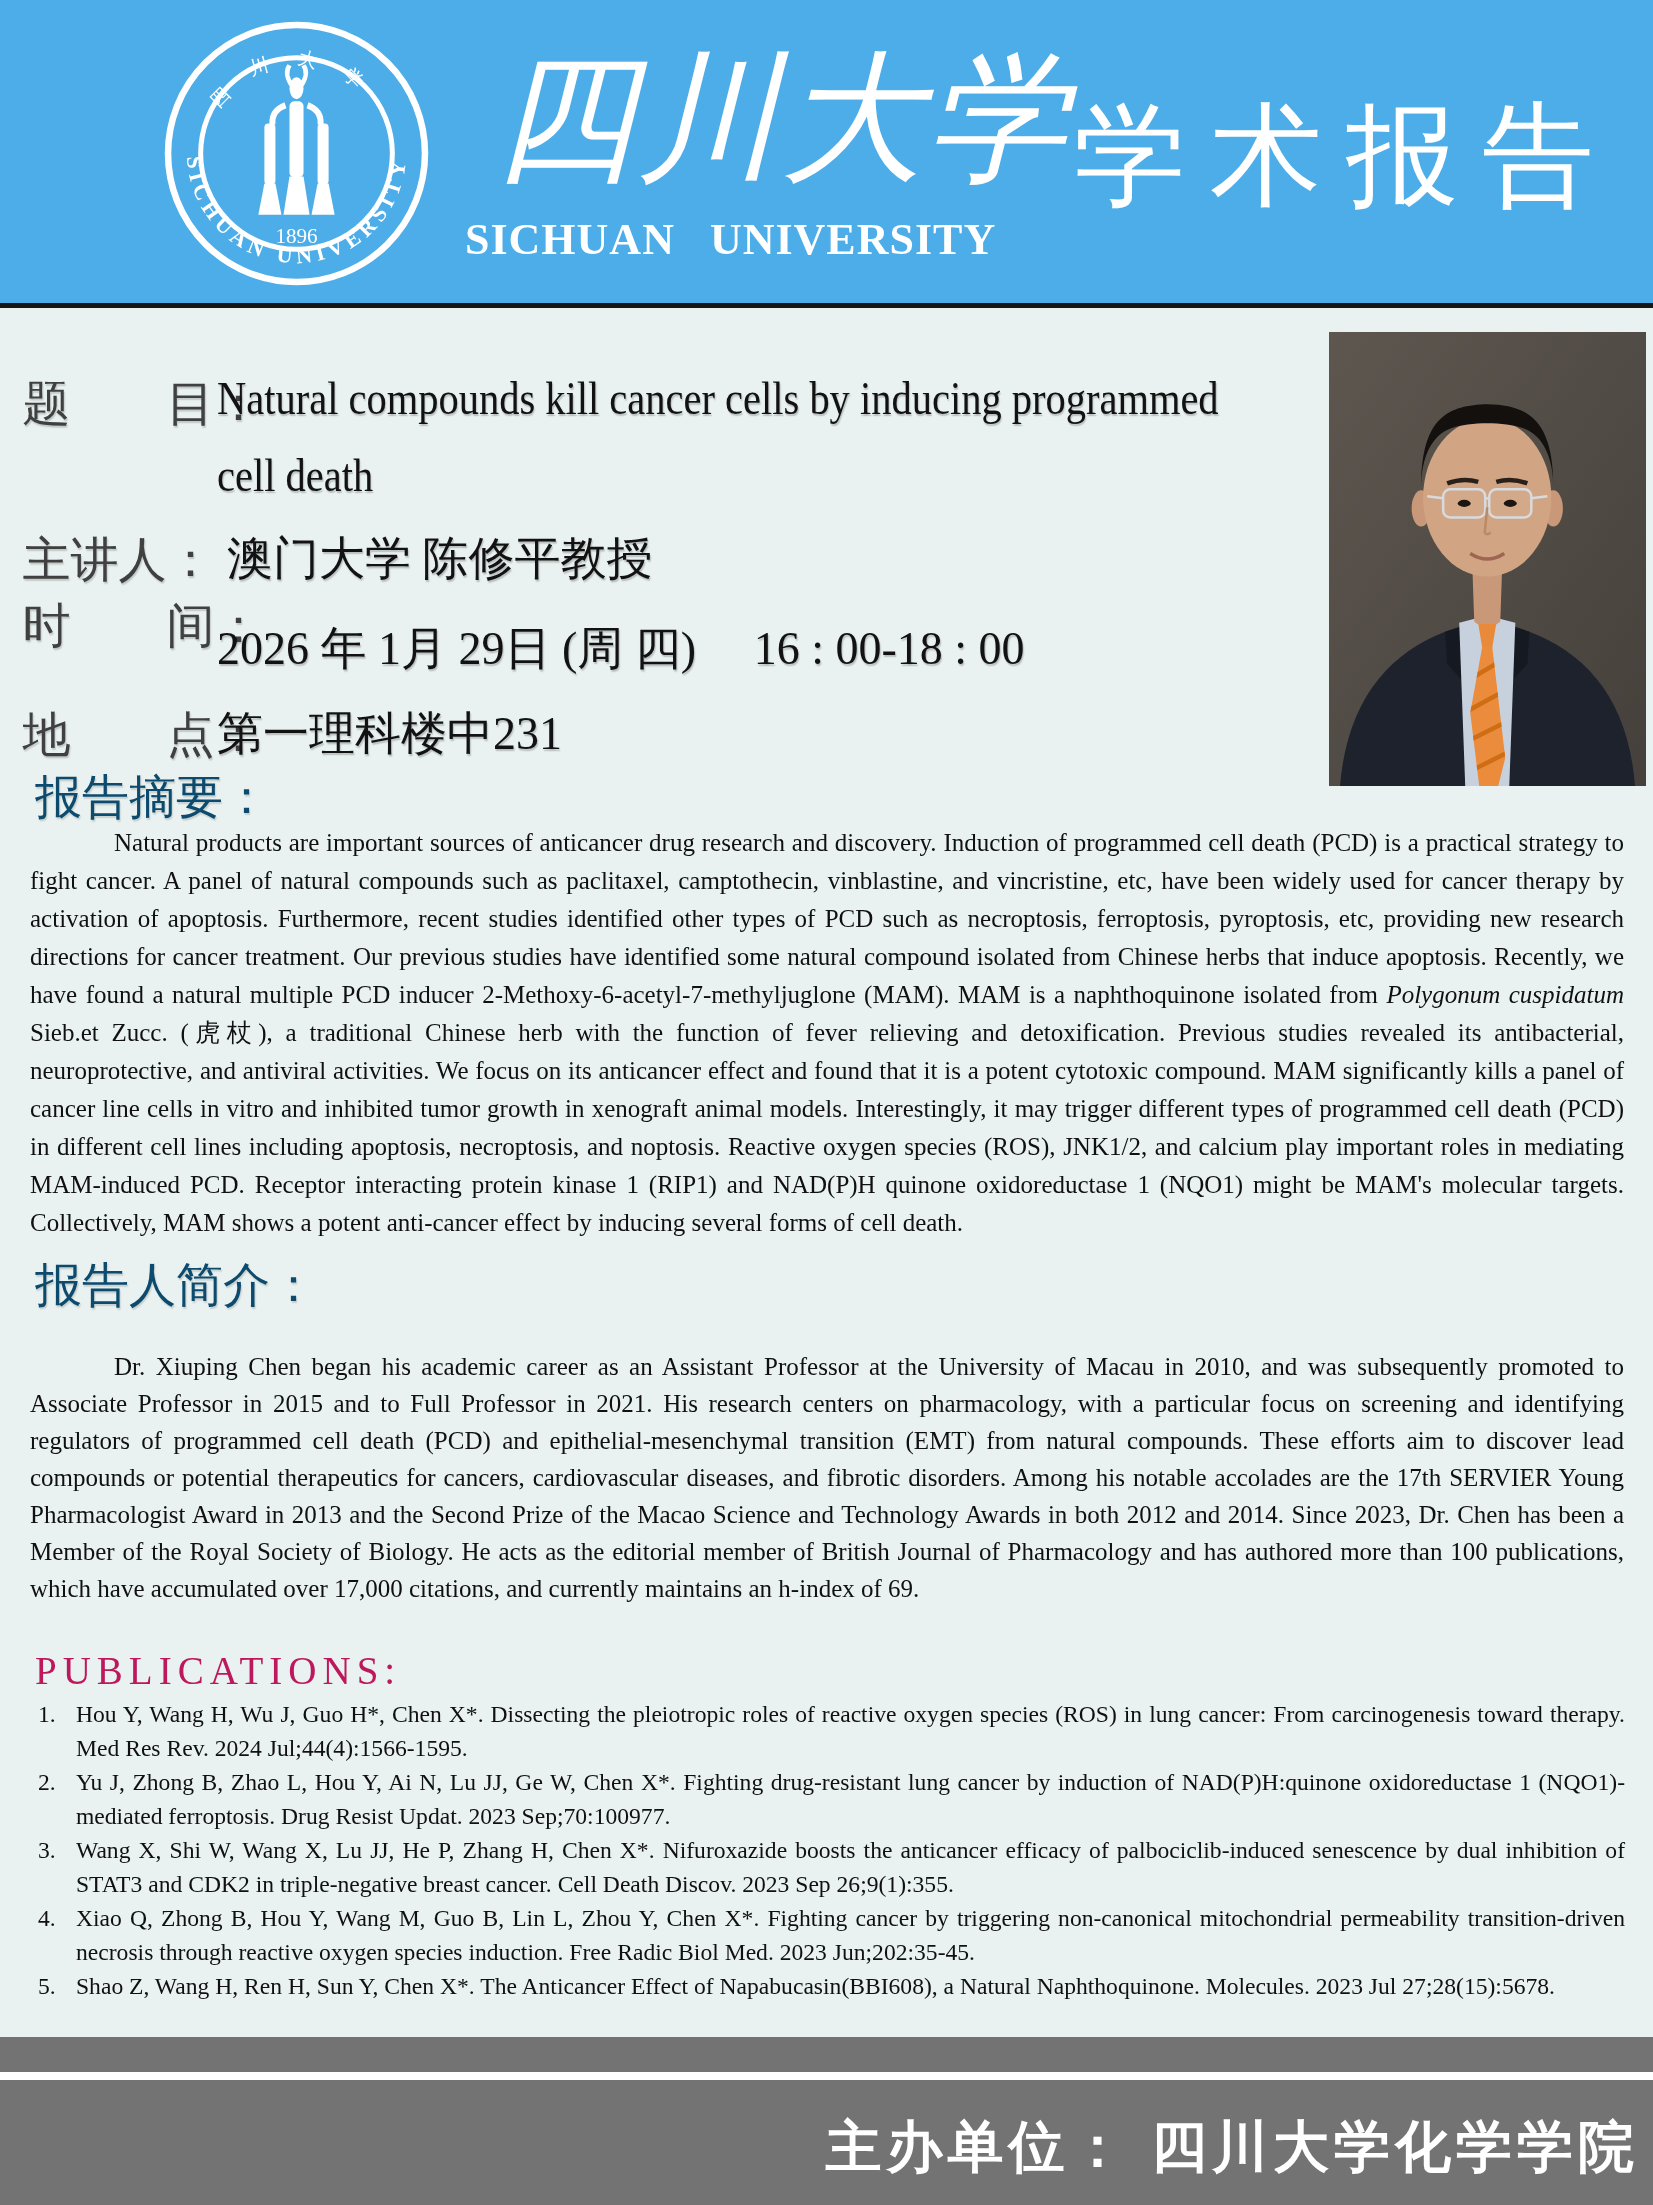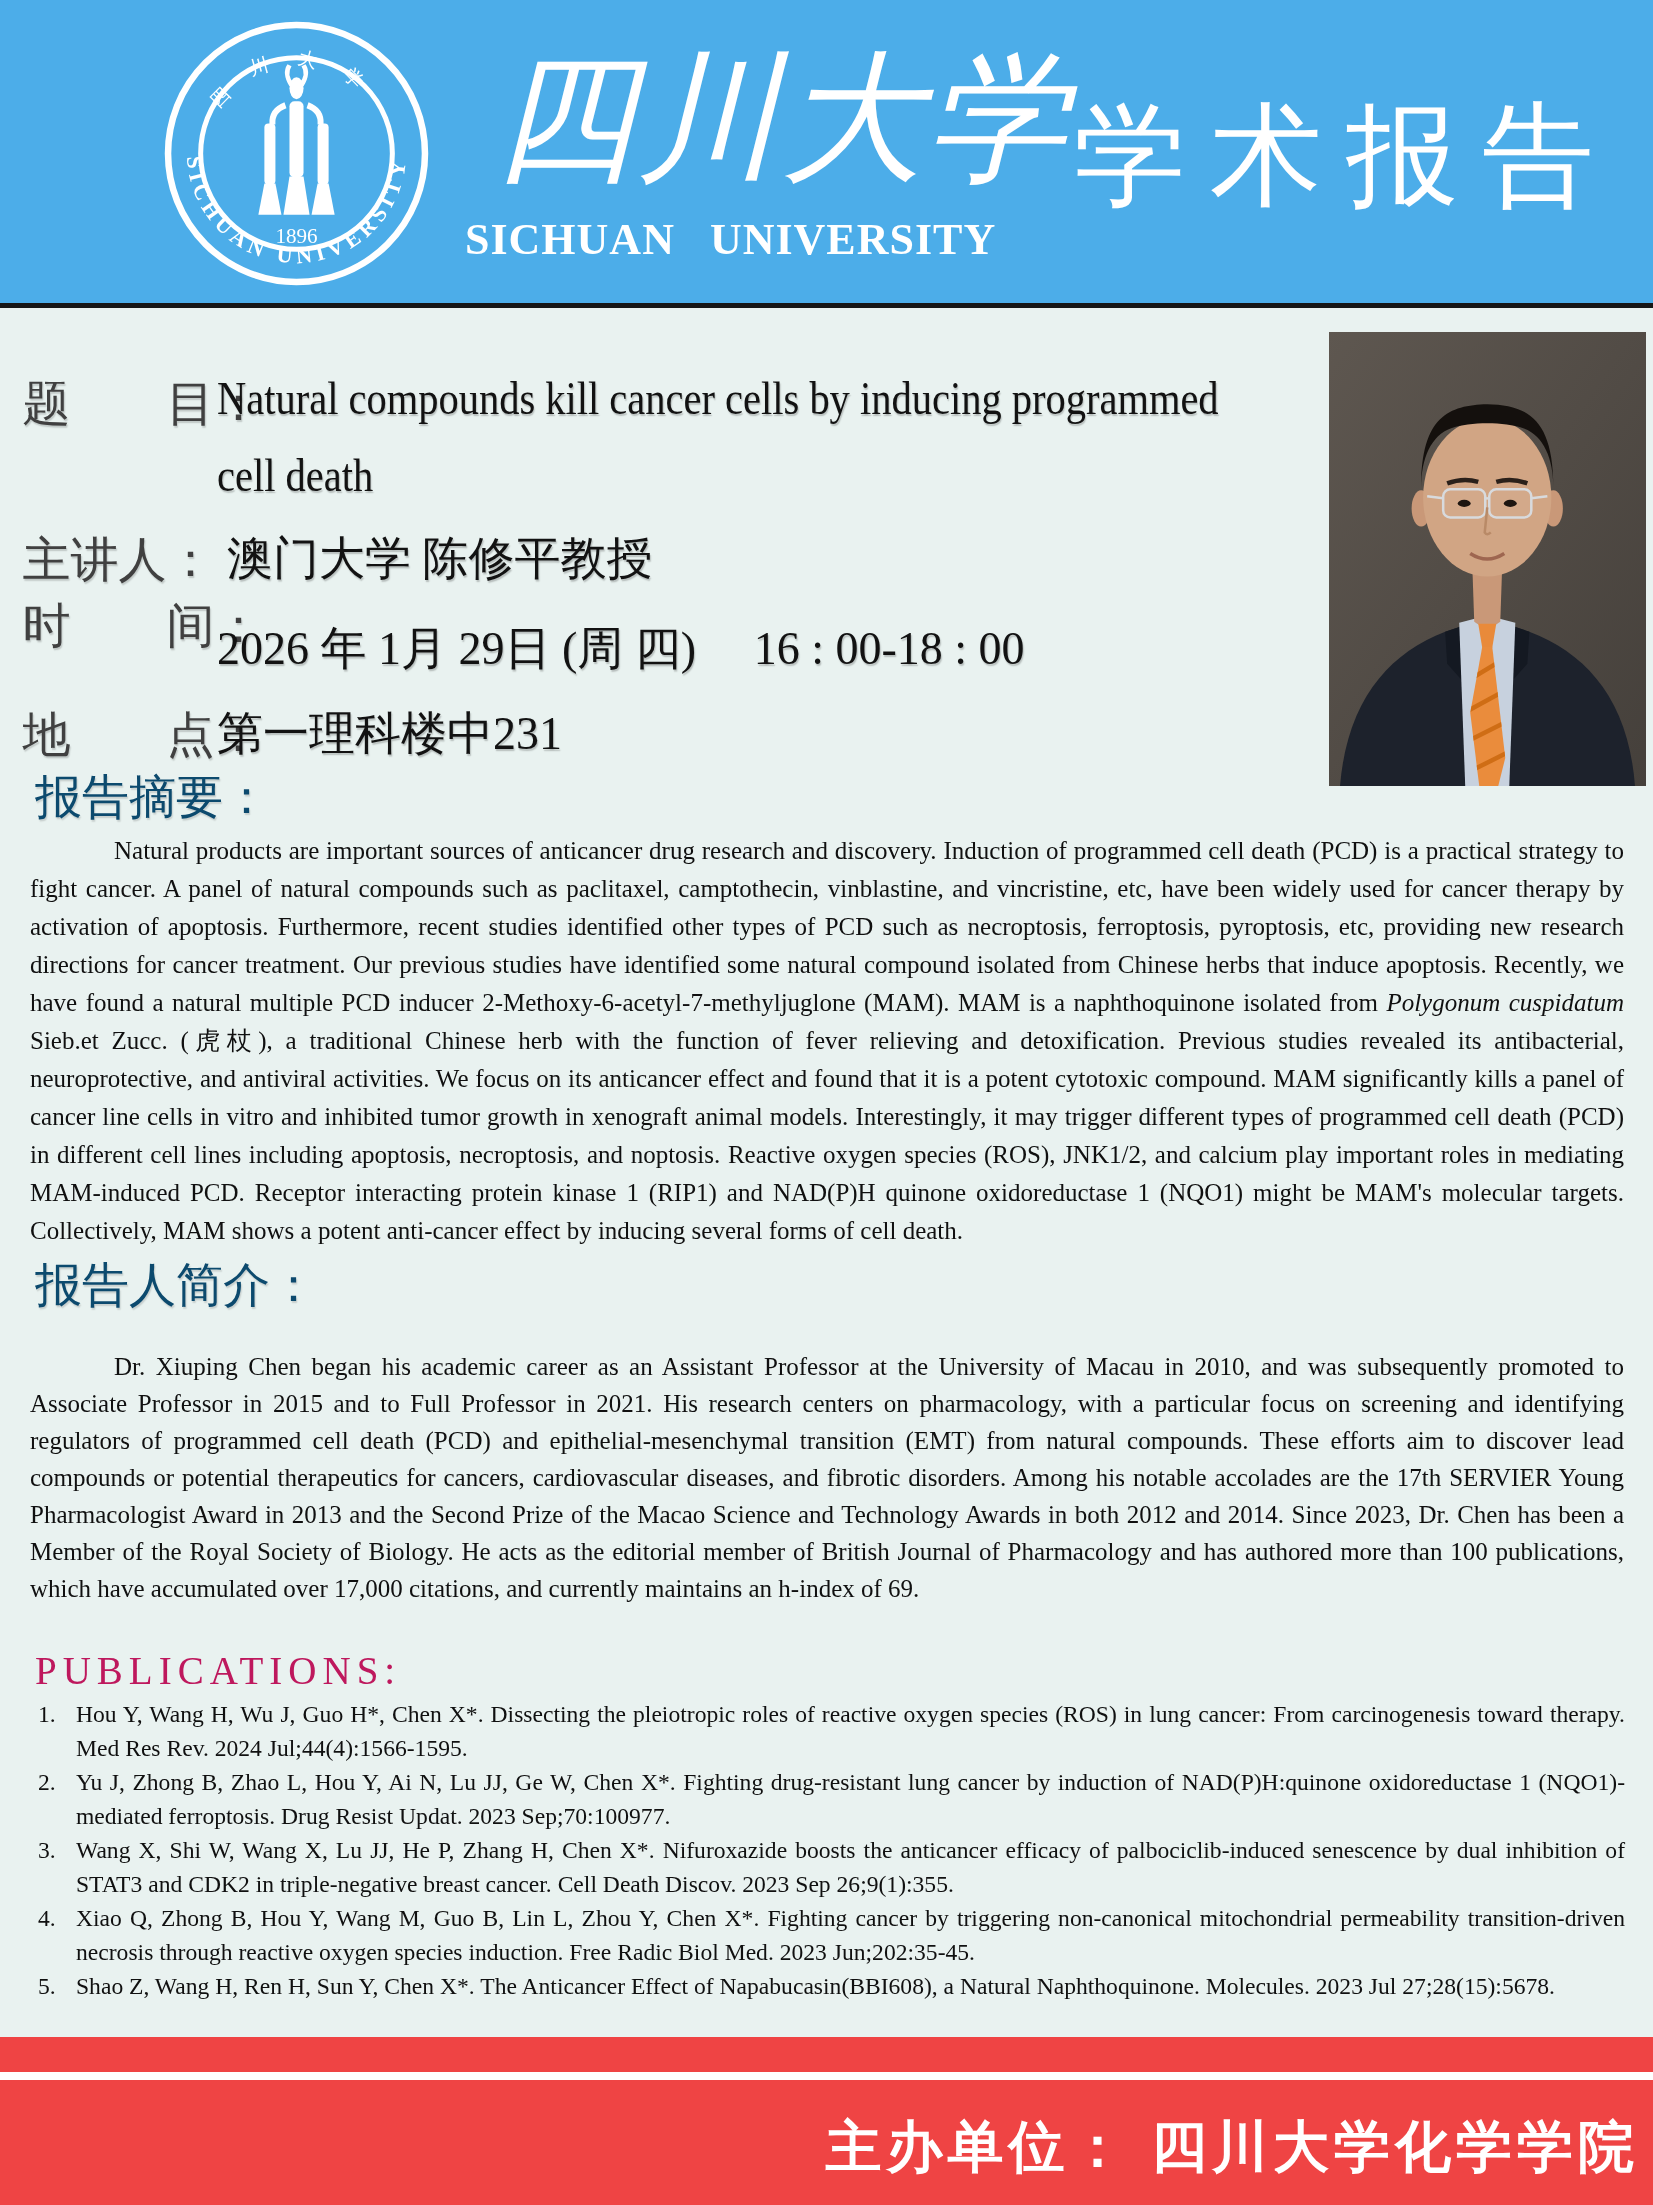--- a/index.html
+++ b/index.html
@@ -23,37 +23,37 @@
   .row-value{position:absolute;font-size:46px;color:#121212;white-space:nowrap;
              text-shadow:1px 1.5px 1.5px rgba(0,0,0,.22);}
   .condense{transform:scaleX(.88);transform-origin:left top;}
 
   .sec-heading{position:absolute;left:35px;font-size:47px;color:#0c4a6e;white-space:nowrap;
                text-shadow:1px 1.5px 1.5px rgba(0,0,0,.15);}
 
   
   .para{position:absolute;left:30px;width:1594px;font-size:25px;color:#101010;
         text-align:justify;text-indent:84px;margin:0;}
-  .abstract-p{top:824px;line-height:38px;margin-top:8px;}
+  .abstract-p{top:824px;line-height:38px;}
   .bio-p{top:1348px;line-height:37px;}
   .para i{font-style:italic;}
 
   
   .pubs-heading{position:absolute;left:35px;top:1648px;font-size:39px;color:#be185d;
                 letter-spacing:6px;white-space:nowrap;}
   .pubs{position:absolute;left:30px;top:1697px;width:1595px;margin:0;padding:0;list-style:none;}
   .pubs li{position:relative;padding-left:46px;font-size:23.6px;line-height:34px;color:#101010;
            text-align:justify;margin:0;}
   .pubs .num{position:absolute;left:8px;top:0;}
 
   
   .photo{position:absolute;left:1329px;top:332px;width:317px;height:454px;}
 
   
-  .footer{position:absolute;left:0;top:2037px;width:1654px;height:168px;background:#ef4444;}
+  .footer{position:absolute;left:0;top:2037px;width:1654px;height:168px;background:#737373;}
   .footer-stripe{position:absolute;left:0;top:35px;width:1654px;height:7.5px;background:#ffffff;}
   .footer-org{position:absolute;right:15px;top:73px;font-size:56px;font-weight:bold;color:#ffffff;
               letter-spacing:5px;white-space:nowrap;font-family:"Liberation Sans","DejaVu Sans",sans-serif;}
 </style>
 </head>
 <body>
 
 <div class="page">
 
   <div class="header">

